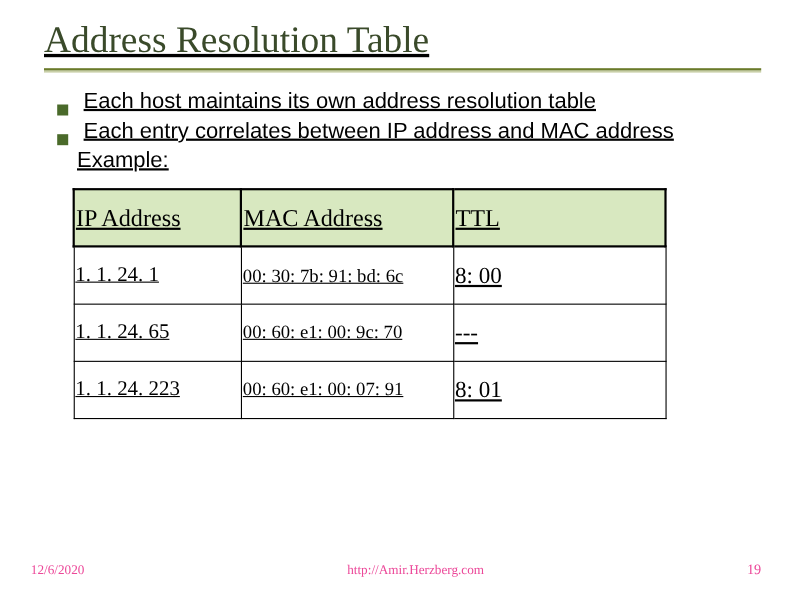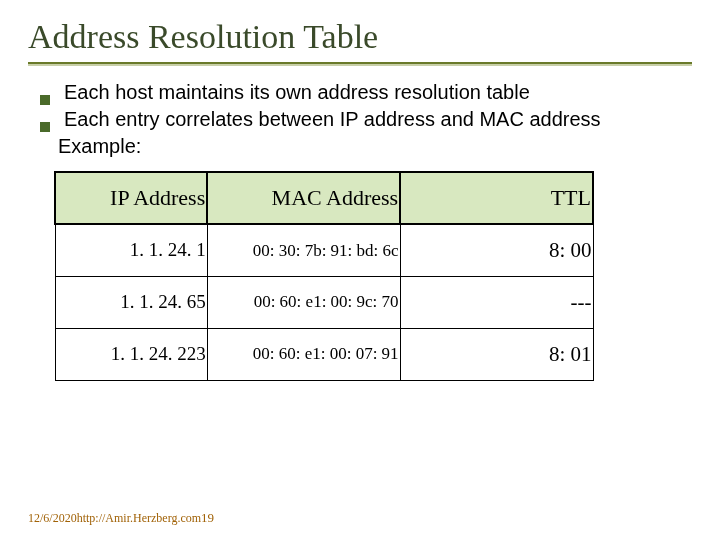--- a/index.html
+++ b/index.html
@@ -8,22 +8,23 @@
     width: 720px;
     height: 540px;
     background: #fff;
     font-family: "Times New Roman", Times, serif;
     position: relative;
     color: #000;
   }
   .slide {
     width: 720px;
     height: 540px;
-    padding: 18px 28px 0 28px;
+    padding: 18px 28px 0 40px;
     position: relative;
+    text-decoration: underline;
   }
   .title {
     font-size: 34px;
     font-weight: normal;
     color: #3a4a2a;
     margin: 0 0 6px 0;
   }
   .title-underline {
     height: 0;
     border-top: 2px solid #6a7a2a;
@@ -57,21 +58,21 @@
     margin-top: 2px;
   }
   .tbl {
     border-collapse: collapse;
     margin-top: 12px;
     margin-left: 14px;
     width: 540px;
   }
   .tbl th, .tbl td {
     border: 1px solid #000;
-    text-align: right;
+    text-align: left;
     vertical-align: middle;
     font-family: "Times New Roman", Times, serif;
     height: 52px;
   }
   .tbl th {
     background: #d8e8c0;
     font-weight: normal;
     font-size: 22px;
     border: 2px solid #000;
   }
@@ -81,22 +82,23 @@
   .tbl td.ip  { font-size: 19px; }
   .tbl td.mac { font-size: 17px; }
   .tbl td.ttl { font-size: 21px; }
   .footer {
     position: absolute;
     bottom: 14px;
     left: 28px;
     right: 28px;
     font-family: "Times New Roman", Times, serif;
     font-size: 12px;
-    color: #a16207;
+    color: #ec4899;
     display: flex;
+    justify-content: space-between;
     align-items: baseline;
   }
   .footer .pagenum { font-size: 13px; }
 </style>
 </head>
 <body>
 
 <div class="slide">
 
   <h1 class="title">Address Resolution Table</h1>

